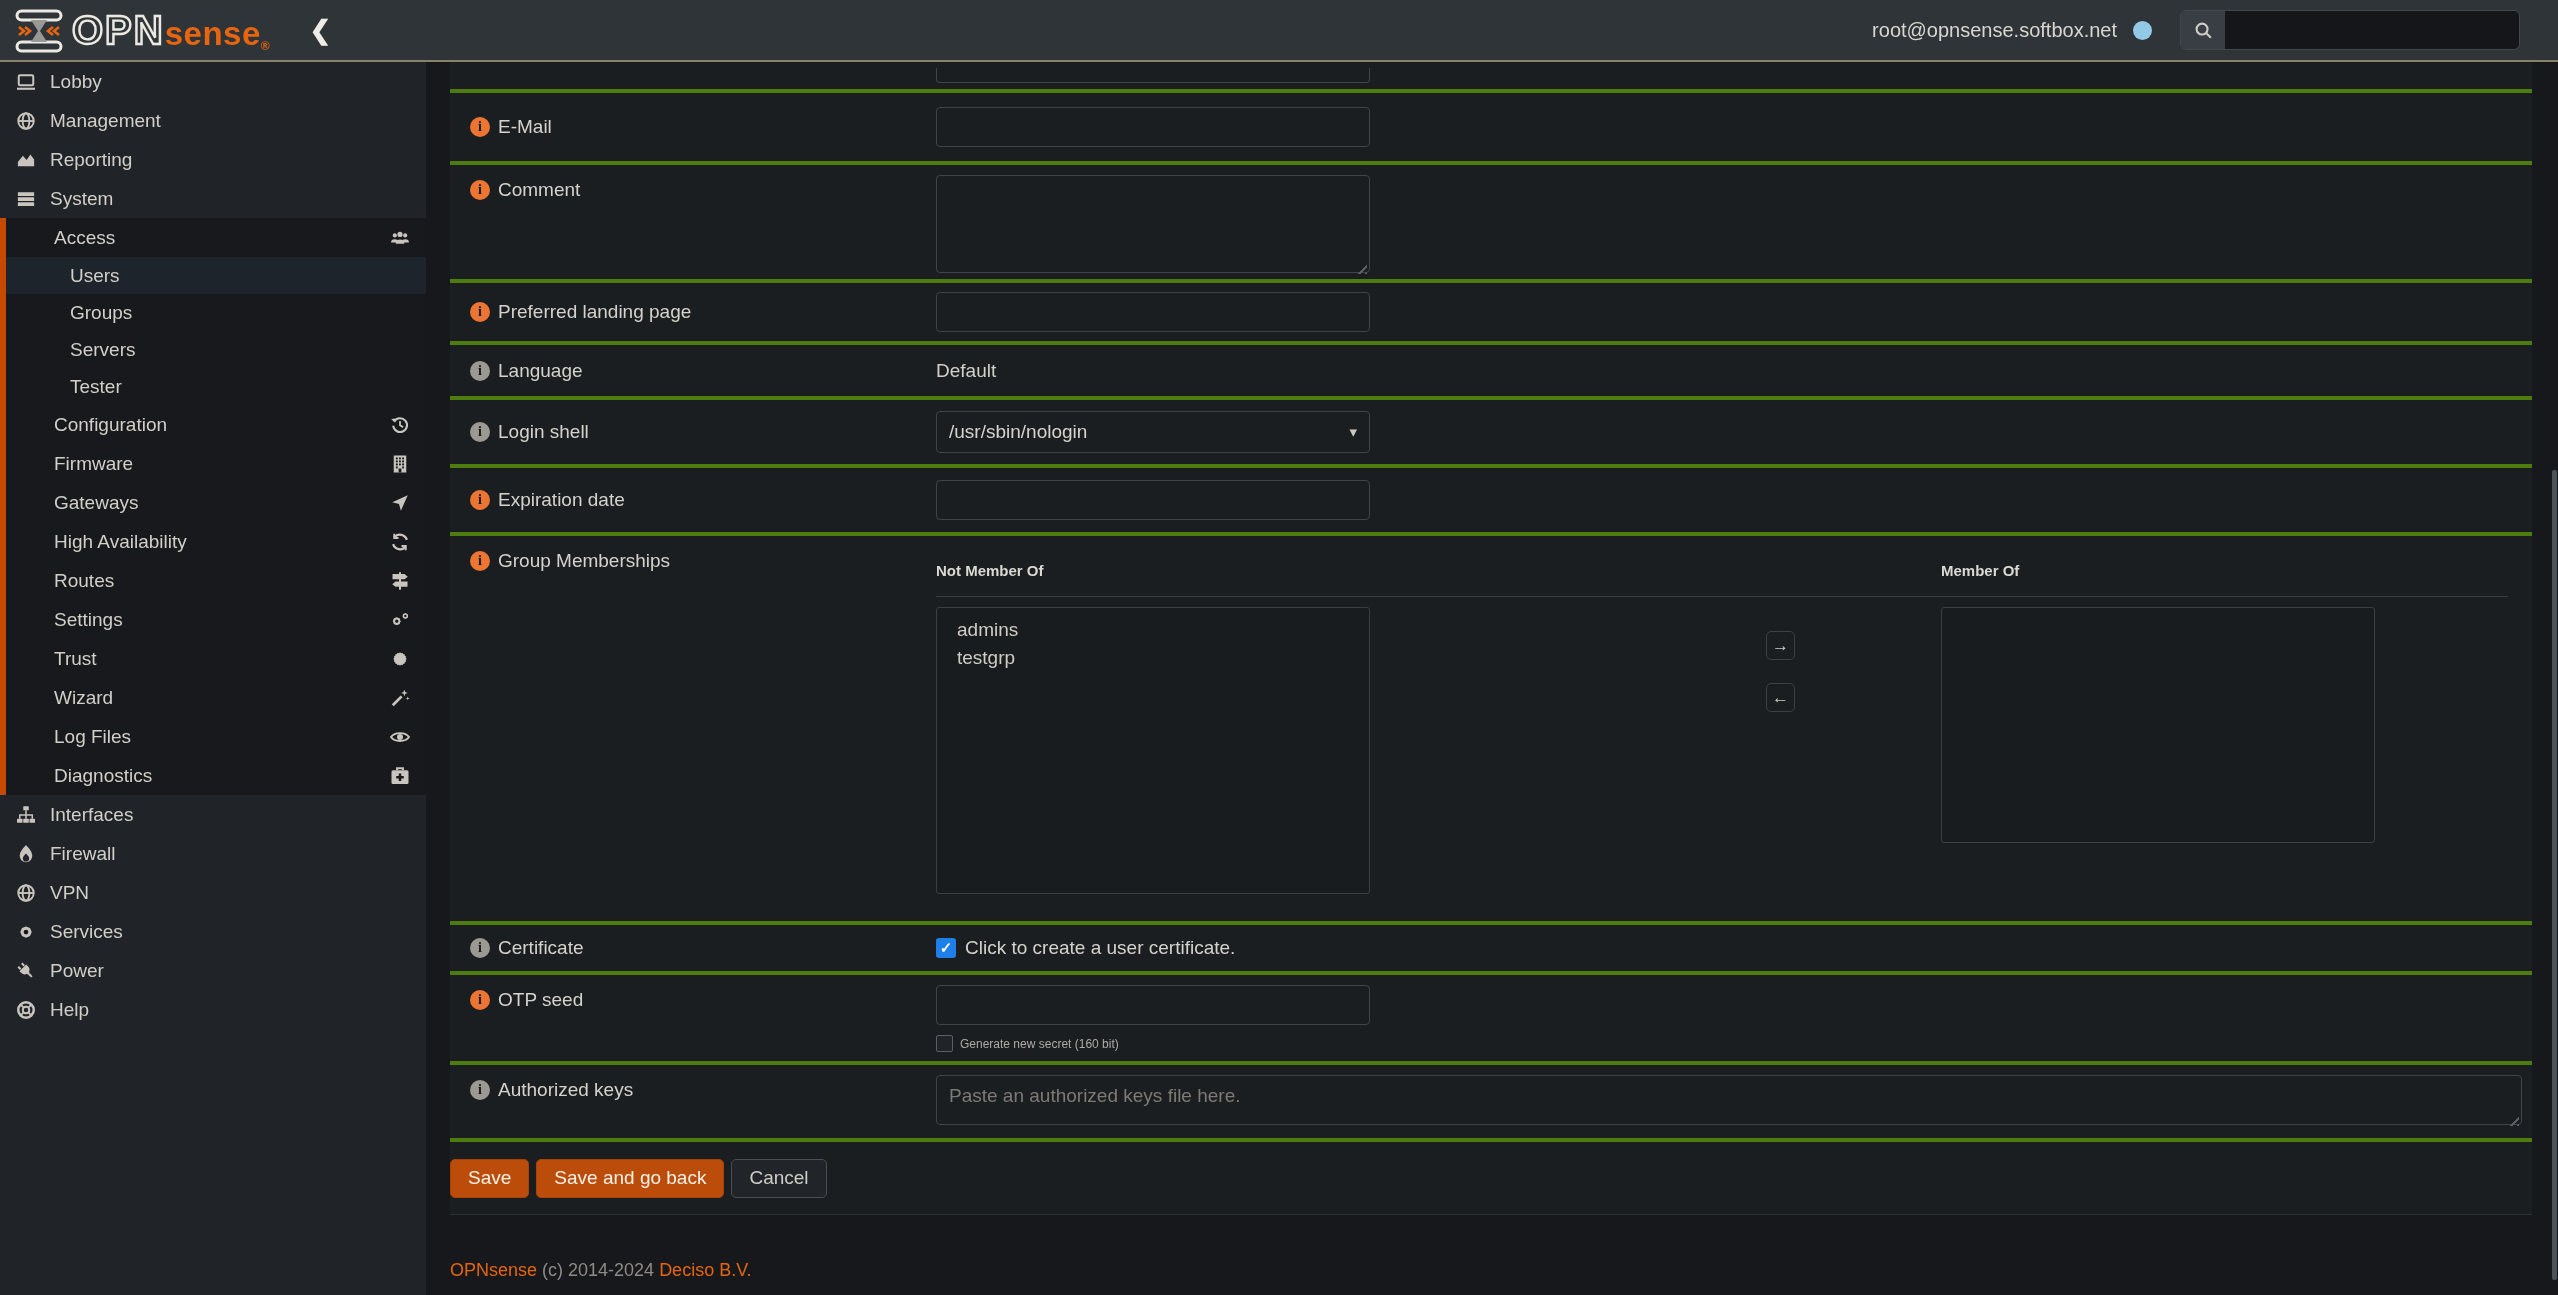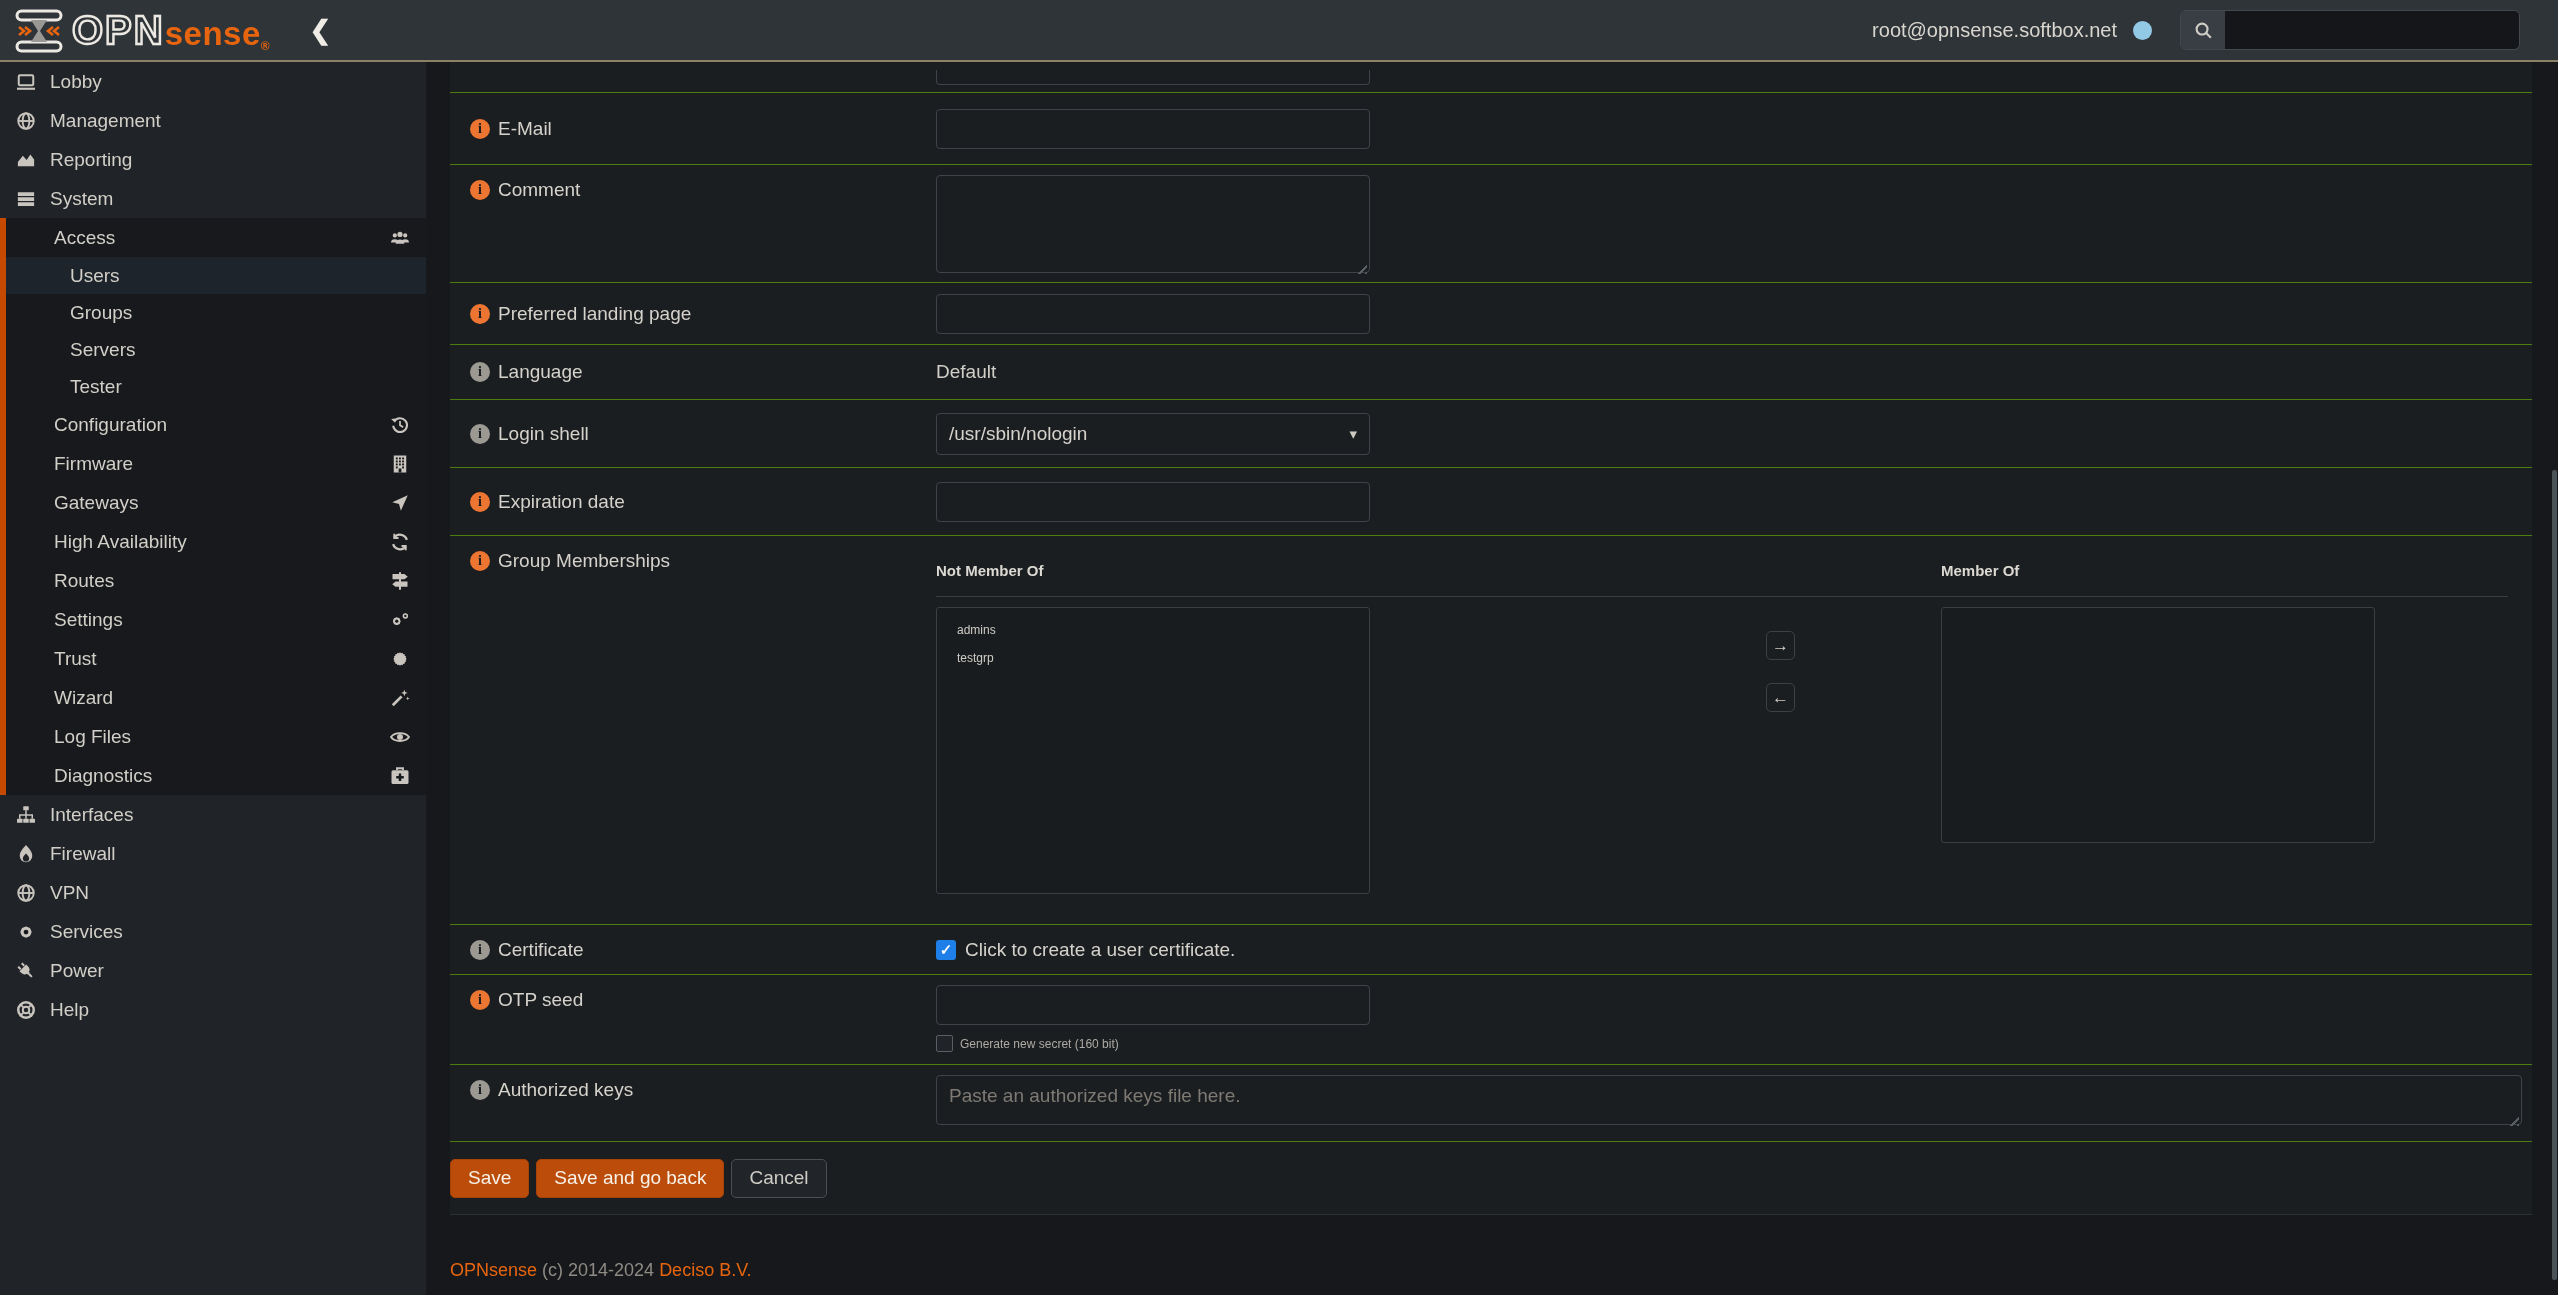--- a/index.html
+++ b/index.html
@@ -59,21 +59,21 @@
   .nav-icon-right { margin-left:auto; display:flex; align-items:center; }
   .nav-icon-right svg { width:20px; height:20px; }
   .system-block { background:#17191c; border-left:6px solid #c54a00; }
   .system-block .nav-item { padding-left:48px; }
   .system-block .nav-item.lvl3 { padding-left:64px; height:37px; }
   .system-block .nav-item.active { background:#1e242b; }
   
   #main { position:absolute; left:426px; top:62px; width:2132px; height:1233px; background:#16181b; }
   #panel { position:absolute; left:24px; top:0; width:2082px; background:#1b1e21; }
   .form-row {
-    display:flex; align-items:center; border-bottom:1px solid #4d7c0f; width:100%;
+    display:flex; align-items:center; border-bottom:4px solid #4d7c0f; width:100%;
   }
   .form-row.tall { align-items:flex-start; }
   .row-label {
     flex:0 0 486px; display:flex; align-items:center; gap:8px; padding-left:20px;
   }
   .form-row.tall .row-label { padding-top:14px; }
   .label-text { font-size:19px; color:#d5d2cb; }
   .info-icon {
     width:20px; height:20px; border-radius:50%; flex:0 0 20px;
     display:flex; align-items:center; justify-content:center;
@@ -112,21 +112,21 @@
   .gm-header.left { left:0; }
   .gm-header.right { left:1005px; }
   .gm-hr { position:absolute; left:0; top:50px; width:1572px; height:1px; background:#3a3e43; }
   .listbox {
     position:absolute; top:61px; width:434px; background:#191c1f;
     border:1px solid #3a3f44; border-radius:3px; overflow:hidden;
   }
   .listbox.left { left:0; height:287px; }
   .listbox.right { left:1005px; height:236px; }
   .listbox { padding-top:8px; }
-  .list-option { height:28px; line-height:28px; padding-left:20px; font-size:12px; color:#cfccc5; cursor:pointer; }
+  .list-option { height:28px; line-height:28px; padding-left:20px; font-size:19px; color:#cfccc5; cursor:pointer; }
   .xfer { position:absolute; left:830px; display:flex; flex-direction:column; gap:23px; top:85px; }
   .xfer-btn {
     width:29px; height:29px; background:transparent; border:1px solid #3c4146; border-radius:5px;
     color:#d3cfc8; font-size:17px; display:flex; align-items:center; justify-content:center; cursor:pointer;
   }
   .xfer-btn.to-right::after { content:"→"; }
   .xfer-btn.to-left::after { content:"←"; }
   
   .cb-row { display:flex; align-items:center; }
   .cb-checked {

